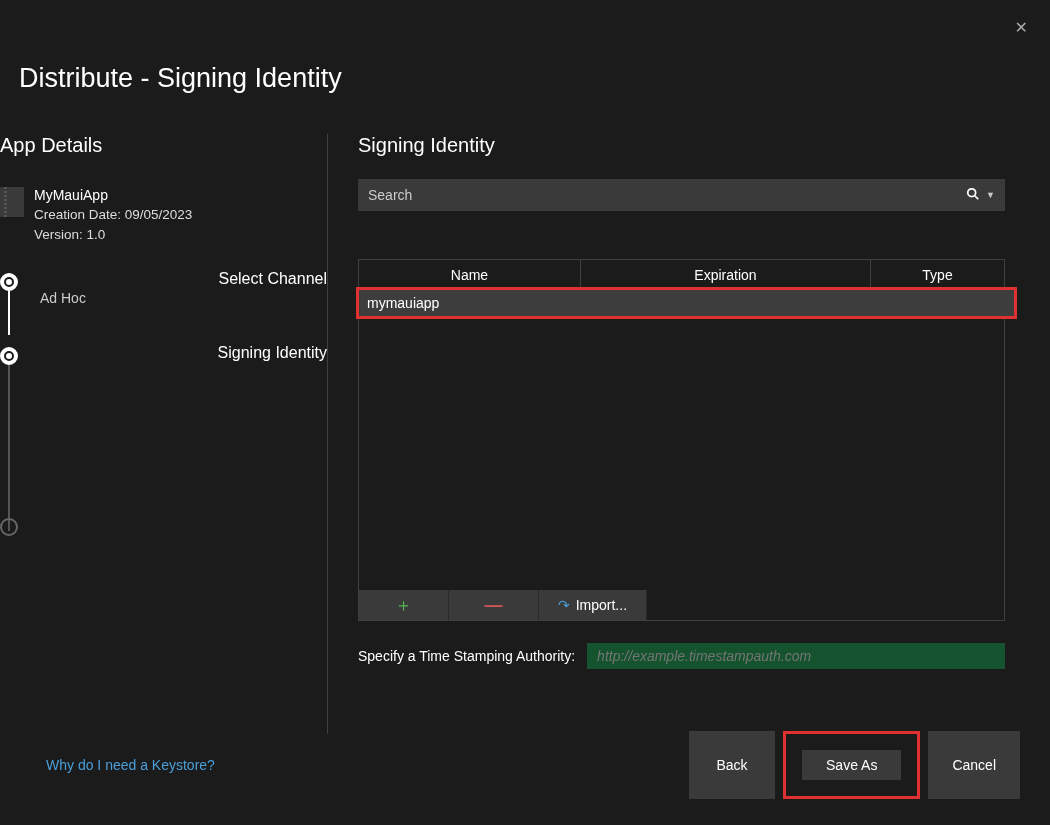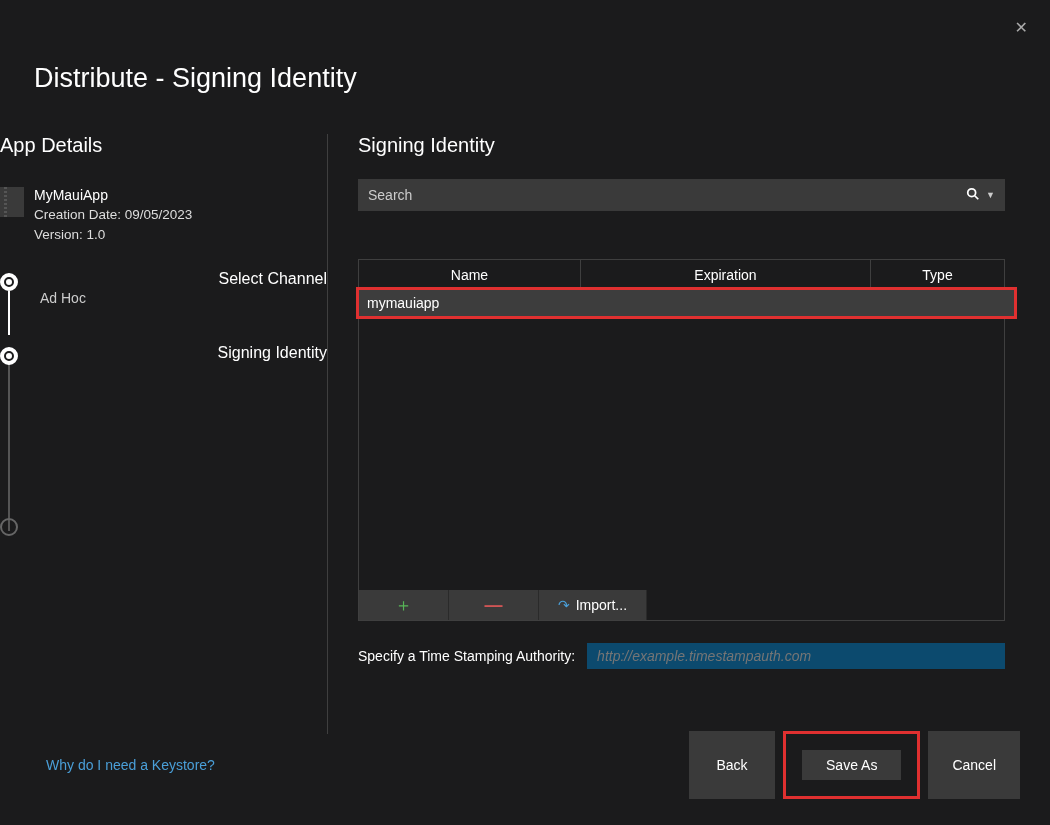--- a/index.html
+++ b/index.html
@@ -22,21 +22,21 @@
       right: 22px;
       font-size: 16px;
       color: #aaaaaa;
       cursor: pointer;
       font-weight: 300;
     }
     .dialog-title {
       font-size: 27px;
       font-weight: 400;
       color: #ffffff;
-      padding: 63px 0 0 34px;
+      padding: 63px 0 0 19px;
     }
     .content {
       display: flex;
       margin-top: 40px;
       height: 600px;
     }
     .left-panel {
       width: 328px;
       border-right: 1px solid #3f3f3f;
       position: relative;
@@ -385,21 +385,21 @@
         <div class="tool-btn tool-remove">—</div>
         <div class="tool-btn tool-import">
           <span class="import-arrow">↷</span>
           <span>Import...</span>
         </div>
       </div>
     </div>
 
     <div class="timestamp-row">
       <span class="timestamp-label">Specify a Time Stamping Authority:</span>
-      <input class="timest" type="text" style="flex: 1 1 0%; background: #0c4a6e; border: none; outline: none; color: rgb(153, 153, 153); font-size: 14px; font-style: italic; padding: 6px 10px; height: 26px;" placeholder="http://example.timestampauth.com">
+      <input class="timest" type="text" style="flex: 1 1 0%; background: #14532d; border: none; outline: none; color: rgb(153, 153, 153); font-size: 14px; font-style: italic; padding: 6px 10px; height: 26px;" placeholder="http://example.timestampauth.com">
     </div>
   </div>
 </div>
 
 <div class="footer">
   <span class="help-link">Why do I need a Keystore?</span>
   <div class="footer-buttons">
     <button class="btn">Back</button>
     <span class="btn-highlight-wrap">
       <button class="btn">Save As</button>

